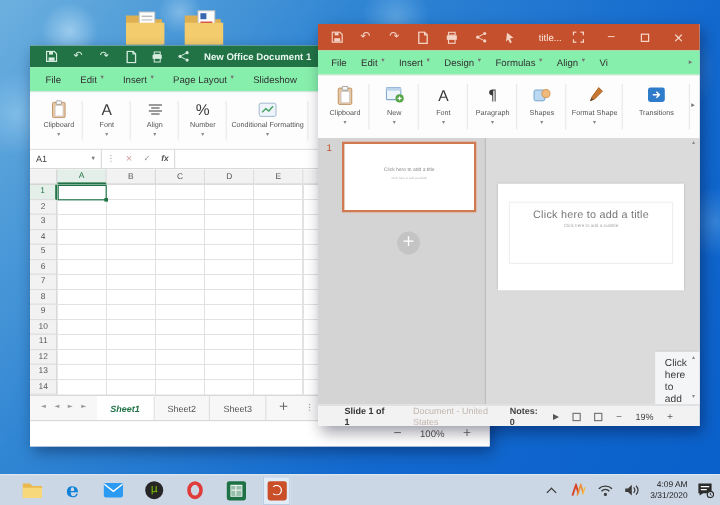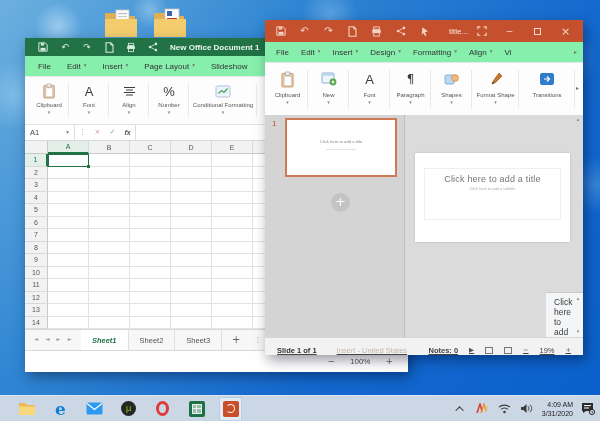--- a/index.html
+++ b/index.html
@@ -40,21 +40,21 @@
   .ribbon{ display:flex; align-items:stretch; border-bottom:1px solid #e2e2e2; background:#fdfdfd; position:relative; }
   .xl-ribbon{ height:48px; padding-left:4px; }
   .rgroup{ display:flex; flex-direction:column; align-items:center; padding-top:5px; position:relative; }
   .rgroup:after{ content:""; position:absolute; right:0; top:7px; bottom:7px; width:1px; background:#e9e9e9; }
   .rgroup .ric{ height:18px; display:flex; align-items:center; justify-content:center; color:#3b3b3b; }
   .rgroup .rlabel{ font-size:6px; color:#555; text-align:center; line-height:7px; margin-top:2px; }
   .rgroup .rcaret{ font-size:5px; color:#888; margin-top:1px; }
   .g40{ width:40px; } .g55{ width:55px; } .g68{ width:68px; }
 
   .xl-formula{ height:16px; display:flex; align-items:center; border-bottom:1px solid #d9d9d9; font-size:7.5px; color:#444; background:#fff; }
-  .xl-namebox{ width:50px; height:100%; display:flex; align-items:center; justify-content:space-between; padding:0 5px; border-right:1px solid #ddd; }
+  .xl-namebox{ width:60px; height:100%; display:flex; align-items:center; justify-content:space-between; padding:0 5px; border-right:1px solid #ddd; }
   .xl-namebox .caret{ font-size:5.5px; color:#777; }
   .fbtn{ width:15px; text-align:center; font-size:7px; color:#999; }
   .fx{ font-style:italic; font-weight:bold; color:#555; }
   .xl-finput{ flex:1; height:100%; border-left:1px solid #ddd; background:#fff; }
 
   .xl-sheet{ position:relative; height:188px; background:#fff; overflow:hidden; }
   .xl-corner{ position:absolute; left:0; top:0; width:23px; height:13px; background:#f2f2f2; border-right:1px solid #c9c9c9; border-bottom:1px solid #c9c9c9; }
   .xl-cols{ position:absolute; left:23px; top:0; height:13px; display:flex; }
   .xl-col{ width:41px; height:13px; background:#f2f2f2; border-right:1px solid #d9d9d9; border-bottom:1px solid #c9c9c9; font-size:7px; color:#555; display:flex; align-items:center; justify-content:center; }
   .xl-col.sel{ background:#e4efe9; color:#217346; border-bottom:2px solid #217346; }
@@ -109,21 +109,21 @@
   .pp-slide{ position:absolute; left:10px; top:38px; width:155px; height:89px; background:#fff; box-shadow:0 0 2px rgba(0,0,0,.18); }
   .pp-ph{ position:absolute; left:9px; right:9px; top:15px; bottom:22px; border:1px solid #efefef; }
   .pp-slide-title{ text-align:center; font-size:9px; color:#767676; margin-top:21px; letter-spacing:.2px; }
   .pp-slide-sub{ text-align:center; font-size:7px; color:#ababab; transform:scale(.55); margin-top:1px; }
   .vscroll{ position:absolute; right:1px; top:2px; bottom:2px; width:8px; display:flex; flex-direction:column; justify-content:space-between; align-items:center; font-size:5px; color:#8b8b8b; }
 
   .pp-notes{ position:absolute; left:141px; right:0; bottom:0; height:45px; background:#f4f5f6; border-top:1px solid #c9c9c9; padding:4px 8px; }
   .pp-notes .ntext{ font-size:8.5px; color:#3c3c3c; }
   .pp-notes .vscroll{ top:3px; bottom:3px; }
 
-  .pp-status{ position:absolute; left:0; right:0; bottom:0; height:18px; background:#f2f2f2; border-top:1px solid #d7d7d7; display:flex; align-items:flex-end; font-size:7.5px; color:#444; padding:0 12px;text-decoration:underline; }
+  .pp-status{ position:absolute; left:0; right:0; bottom:0; height:18px; background:#f2f2f2; border-top:1px solid #d7d7d7; display:flex; align-items:flex-start; font-size:7.5px; color:#444; padding:0 22px; }
   .pp-status .slidecount{ font-weight:bold; color:#333; }
   .pp-status .lang{ color:#c2b6ae; margin-left:20px; }
   .pp-status .right{ margin-left:auto; display:flex; align-items:center; gap:11px; }
   .pp-status .notesc{ font-weight:bold; }
   .pp-status .mini{ font-size:6.5px; color:#555; }
   .viewbox{ width:8px; height:7px; border:1px solid #777; font-size:4px; color:#777; text-align:center; line-height:6px; }
 
   
   .taskbar{ position:absolute; left:0; bottom:0; width:600px; height:26px; background:#ccd7e5; z-index:40; display:flex; align-items:center; border-top:1px solid #dde6f0; }
   .tb-apps{ display:flex; align-items:center; gap:11px; margin-left:15px; height:100%; }
@@ -412,21 +412,21 @@
         </span>
       <span class="mitem">
           <span>Insert</span>
           <span class="caret uicon">▾</span>
         </span>
       <span class="mitem">
           <span>Design</span>
           <span class="caret uicon">▾</span>
         </span>
       <span class="mitem">
-          <span>Formatting</span>
+          <span>Formulas</span>
           <span class="caret uicon">▾</span>
         </span>
       <span class="mitem">
           <span>Align</span>
           <span class="caret uicon">▾</span>
         </span>
       <span class="mitem">
           <span>Vi</span>
         </span>
       <span class="pp-more uicon">▸</span>
@@ -524,21 +524,21 @@
           <div class="vscroll">
             <span class="uicon">▴</span>
             <span class="uicon">▾</span>
           </div>
         </div>
       </div>
     </div>
 
     <div class="pp-status">
       <span class="slidecount">Slide 1 of 1</span>
-      <span class="lang">Insert - United States</span>
+      <span class="lang">Document - United States</span>
       <span class="right">
         <span class="notesc">Notes: 0</span>
         <span class="mini uicon">▶</span>
         <span class="viewbox"></span>
         <span class="viewbox"></span>
         <span class="mini uicon">−</span>
         <span>19%</span>
         <span class="mini uicon">+</span>
       </span>
     </div>

